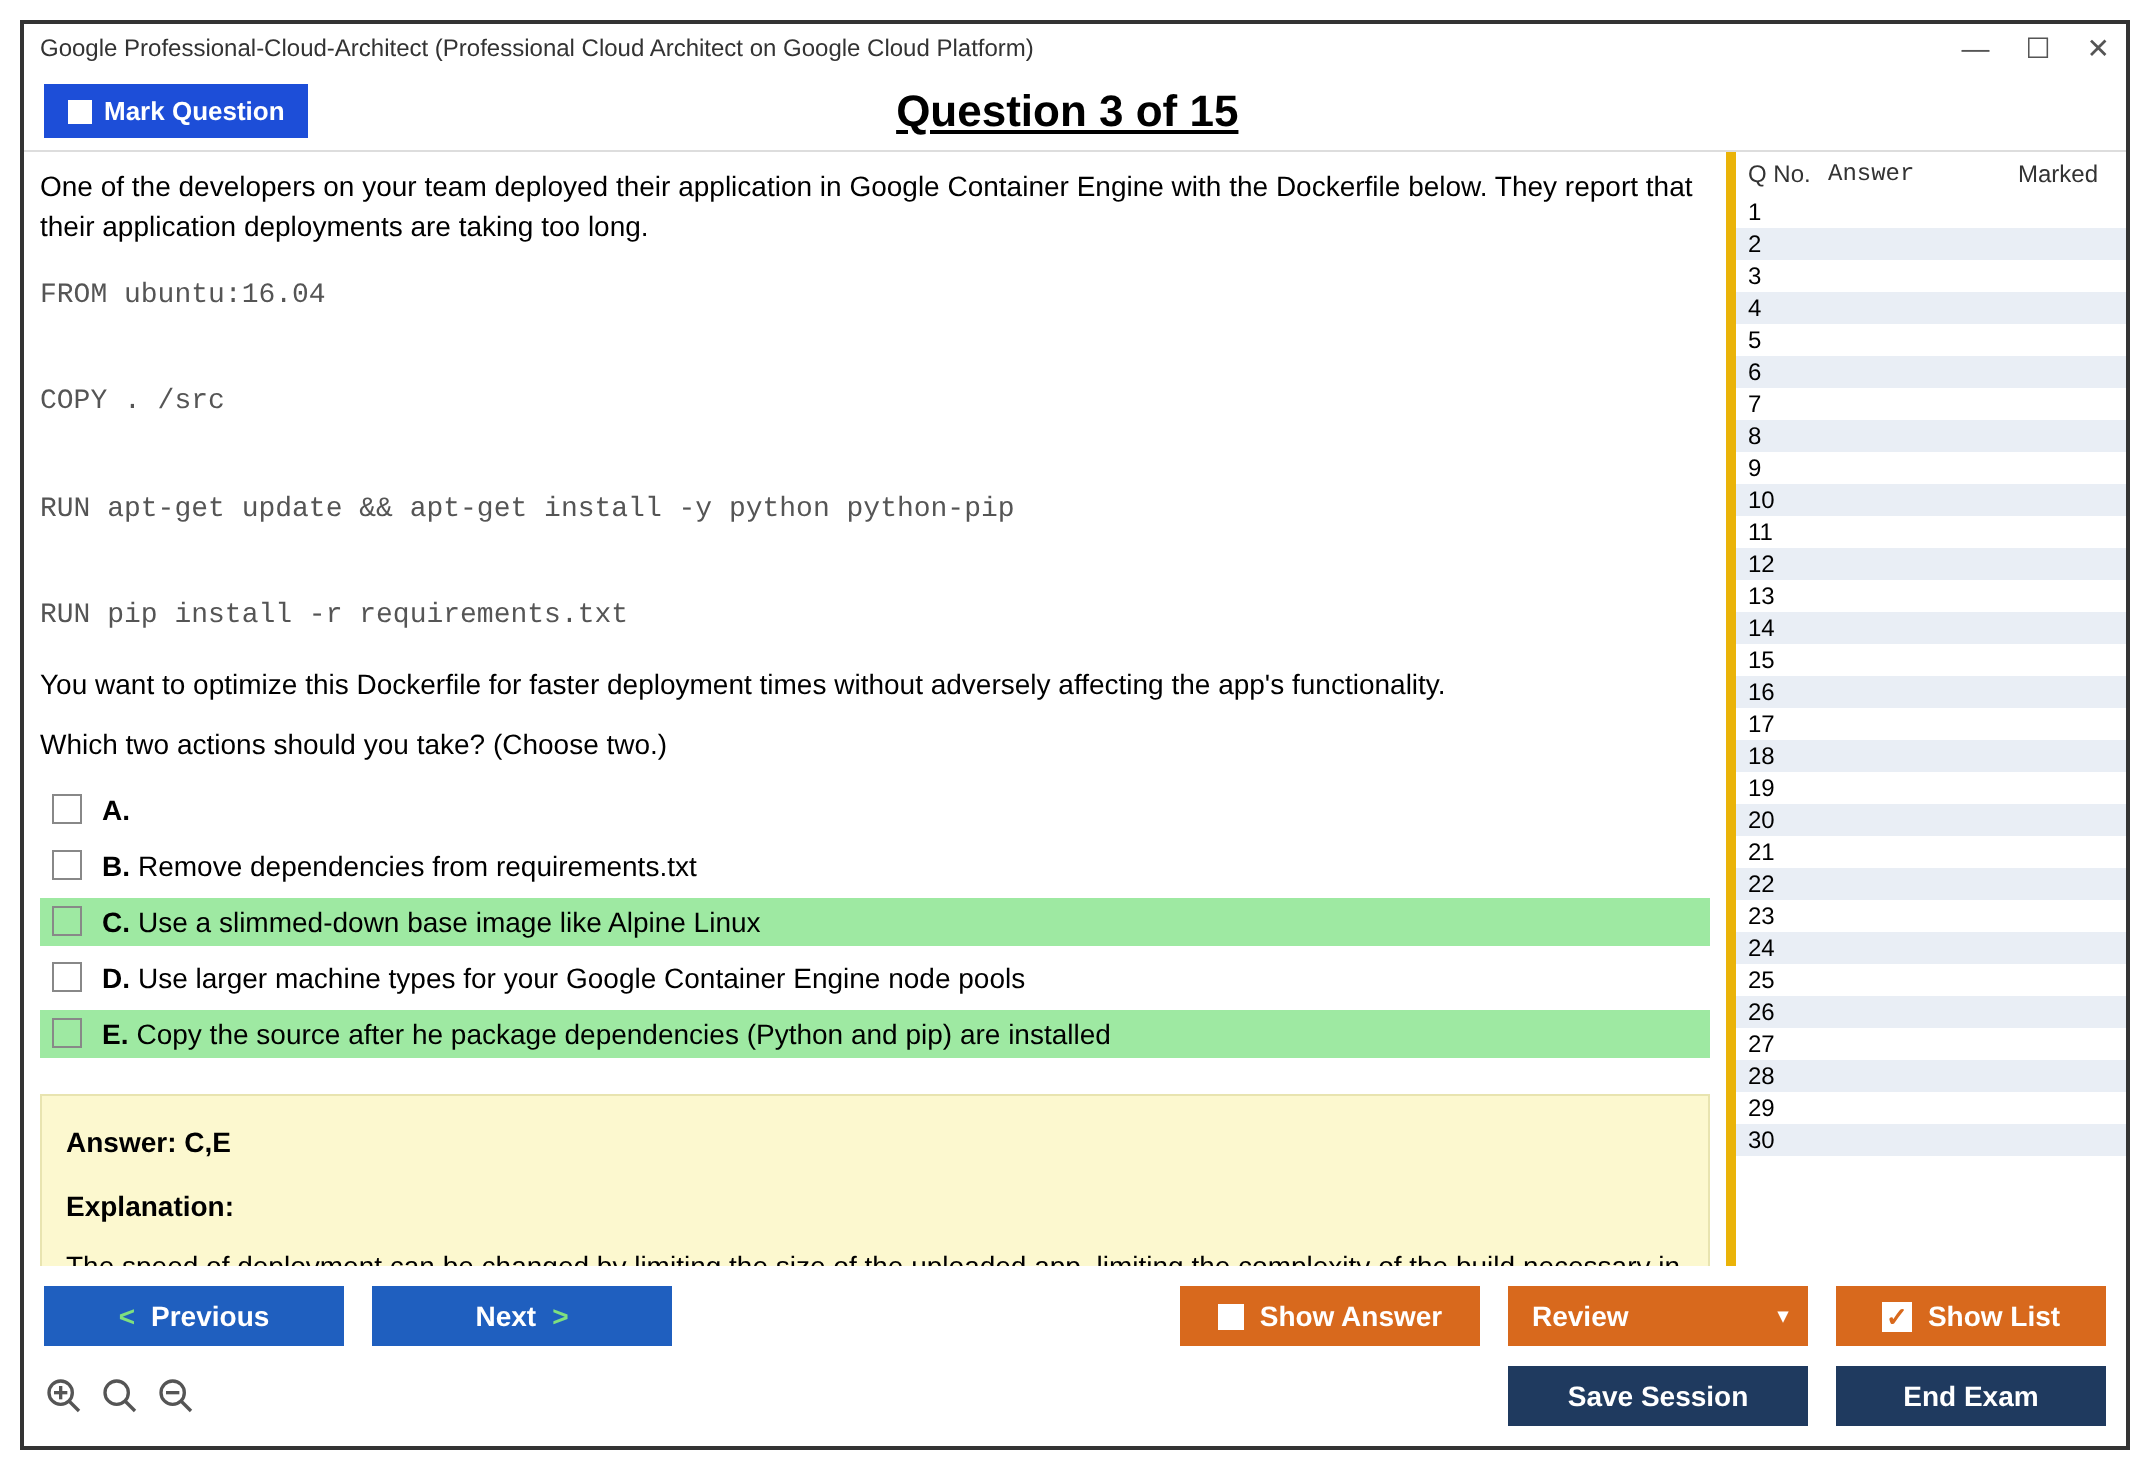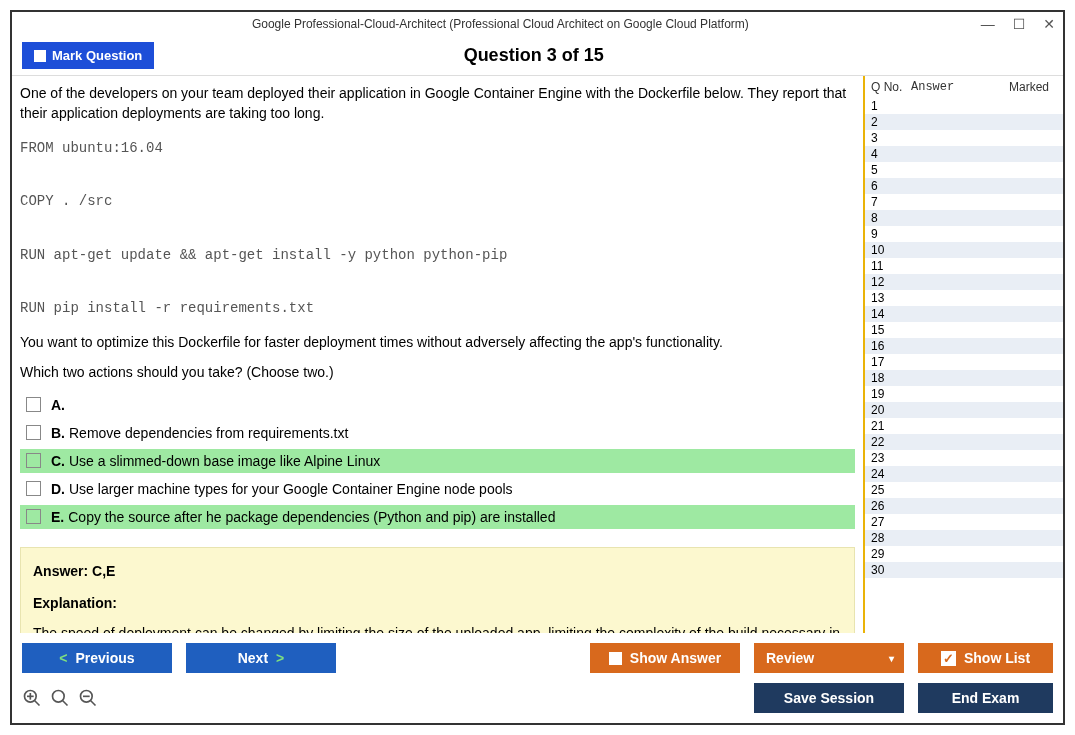--- a/index.html
+++ b/index.html
@@ -16,21 +16,20 @@
     display: flex;
     flex-direction: column;
     background: #fff;
   }
   .titlebar {
     display: flex;
     align-items: center;
     padding: 4px 8px;
     font-size: 12px;
     color: #333;
-    text-align: center;
   }
   .titlebar-title { flex: 1; }
   .window-controls { display: flex; gap: 18px; align-items: center; color: #555; }
   .window-controls span { cursor: default; font-size: 14px; }
   .header-row {
     display: flex;
     align-items: center;
     padding: 6px 10px;
   }
   .mark-btn {
@@ -44,22 +43,23 @@
     gap: 6px;
     cursor: pointer;
   }
   .mark-btn .chk {
     width: 12px; height: 12px; background: #fff; display: inline-block;
   }
   .question-title {
     flex: 1;
     text-align: center;
     font-weight: bold;
-    font-size: 18px;
+    font-size: 22px;
     margin-left: -140px;
+    text-decoration: underline;
   }
   .content-row {
     display: flex;
     flex: 1;
     min-height: 0;
     border-top: 1px solid #ddd;
   }
   .question-area {
     flex: 1;
     padding: 8px 8px 8px 8px;
@@ -86,21 +86,21 @@
     border: 1px solid #e8e4b0;
     padding: 12px;
     margin-top: 18px;
     font-size: 14px;
     line-height: 1.6;
   }
   .answer-box .ans-line { font-weight: bold; margin-bottom: 10px; }
   .answer-box .exp-label { font-weight: bold; margin-bottom: 8px; }
   .side-panel {
     width: 200px;
-    border-left: 2px solid #eab308;
+    border-left: 5px solid #eab308;
     display: flex;
     flex-direction: column;
     font-size: 12px;
   }
   .side-header {
     display: flex;
     padding: 4px 6px;
     font-size: 12px;
     color: #333;
   }

